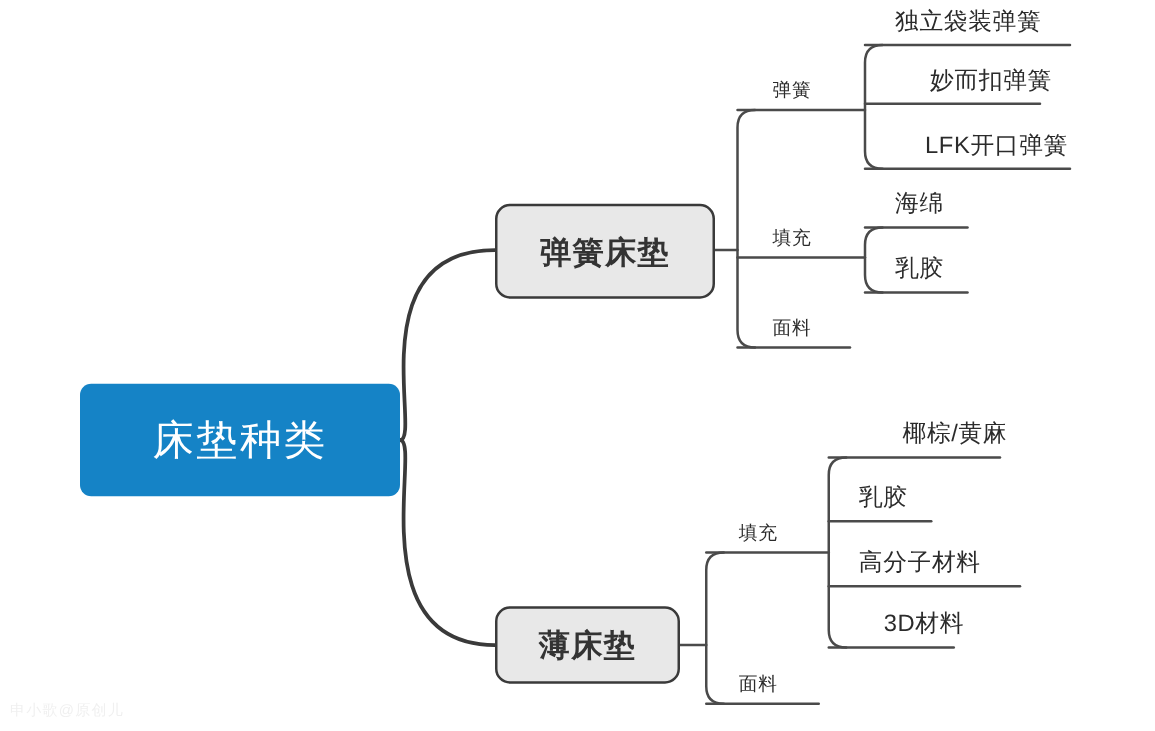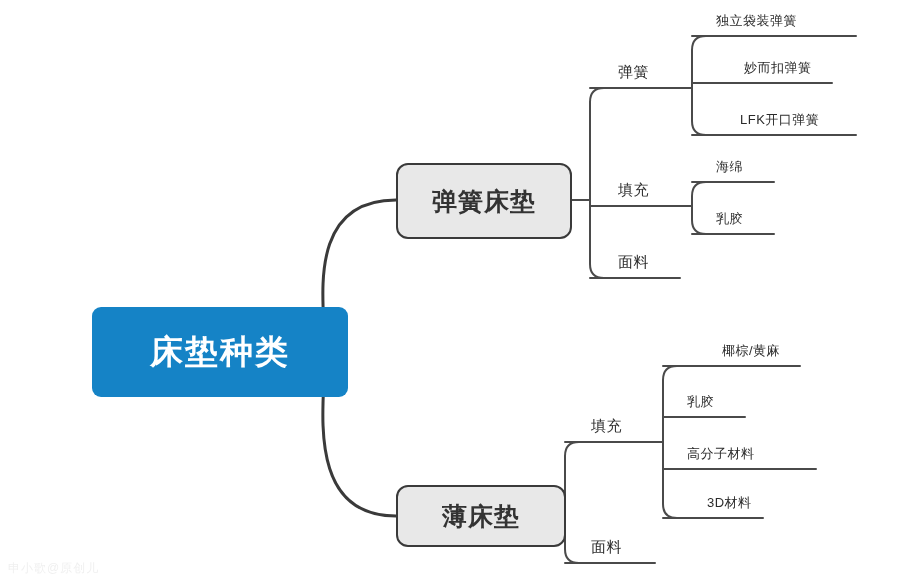--- a/index.html
+++ b/index.html
@@ -29,38 +29,37 @@
     display: flex;
     align-items: center;
     justify-content: center;
     white-space: nowrap;
   }
   .node-root {
     background: #1583C6;
     color: #ffffff;
     border-radius: 9px;
     font-size: 33px;
-    font-weight: bold;
+    font-weight: normal;
     letter-spacing: 2px;
-    margin-left: 28px;
   }
   .node-branch {
     background: #e8e8e8;
     color: #333333;
     border: 2.5px solid #3a3a3a;
     border-radius: 12px;
     font-size: 25px;
     font-weight: bold;
     letter-spacing: 1px;
   }
   .node-leaf {
     position: absolute;
     box-sizing: border-box;
     color: #2b2b2b;
-    font-size: 13px;
+    font-size: 19px;
     white-space: nowrap;
     display: flex;
     align-items: flex-end;
     letter-spacing: 0.5px;
   }
   .node-leaf-l2 {
     font-size: 15px;
   }
   .watermark {
     position: absolute;
@@ -105,21 +104,21 @@
       <div class="node node-root" style="left: 64px; top: 307px; width: 256px; height: 90px;">床垫种类</div>
       <div class="node node-branch" style="left: 396px; top: 163px; width: 176px; height: 76px;">弹簧床垫</div>
       <div class="node-leaf node-leaf-l2" style="left: 618px; top: 58px; height: 24px;">弹簧</div>
       <div class="node-leaf " style="left: 716px; top: 6px; height: 24px;">独立袋装弹簧</div>
       <div class="node-leaf " style="left: 716px; top: 53px; height: 24px; margin-left: 28px;">妙而扣弹簧</div>
       <div class="node-leaf " style="left: 740px; top: 105px; height: 24px; text-align: center;">LFK开口弹簧</div>
       <div class="node-leaf node-leaf-l2" style="left: 618px; top: 176px; height: 24px;">填充</div>
       <div class="node-leaf " style="left: 716px; top: 152px; height: 24px;">海绵</div>
       <div class="node-leaf " style="left: 716px; top: 204px; height: 24px;">乳胶</div>
       <div class="node-leaf node-leaf-l2" style="left: 618px; top: 248px; height: 24px;">面料</div>
-      <div class="node node-branch" style="left: 396px; top: 485px; width: 170px; height: 62px;">薄床垫</div>
+      <div class="node node-branch" style="left: 396px; top: 485px; width: 148px; height: 62px;">薄床垫</div>
       <div class="node-leaf node-leaf-l2" style="left: 591px; top: 412px; height: 24px;">填充</div>
       <div class="node-leaf " style="left: 722px; top: 336px; height: 24px;">椰棕/黄麻</div>
       <div class="node-leaf " style="left: 687px; top: 387px; height: 24px;">乳胶</div>
       <div class="node-leaf " style="left: 687px; top: 439px; height: 24px;">高分子材料</div>
       <div class="node-leaf " style="left: 687px; top: 488px; height: 24px; margin-left: 20px;">3D材料</div>
       <div class="node-leaf node-leaf-l2" style="left: 591px; top: 533px; height: 24px;">面料</div>
     </div>
 
   <div class="watermark" style="left: 8px; top: 560px;">申小歌@原创儿</div>
 

